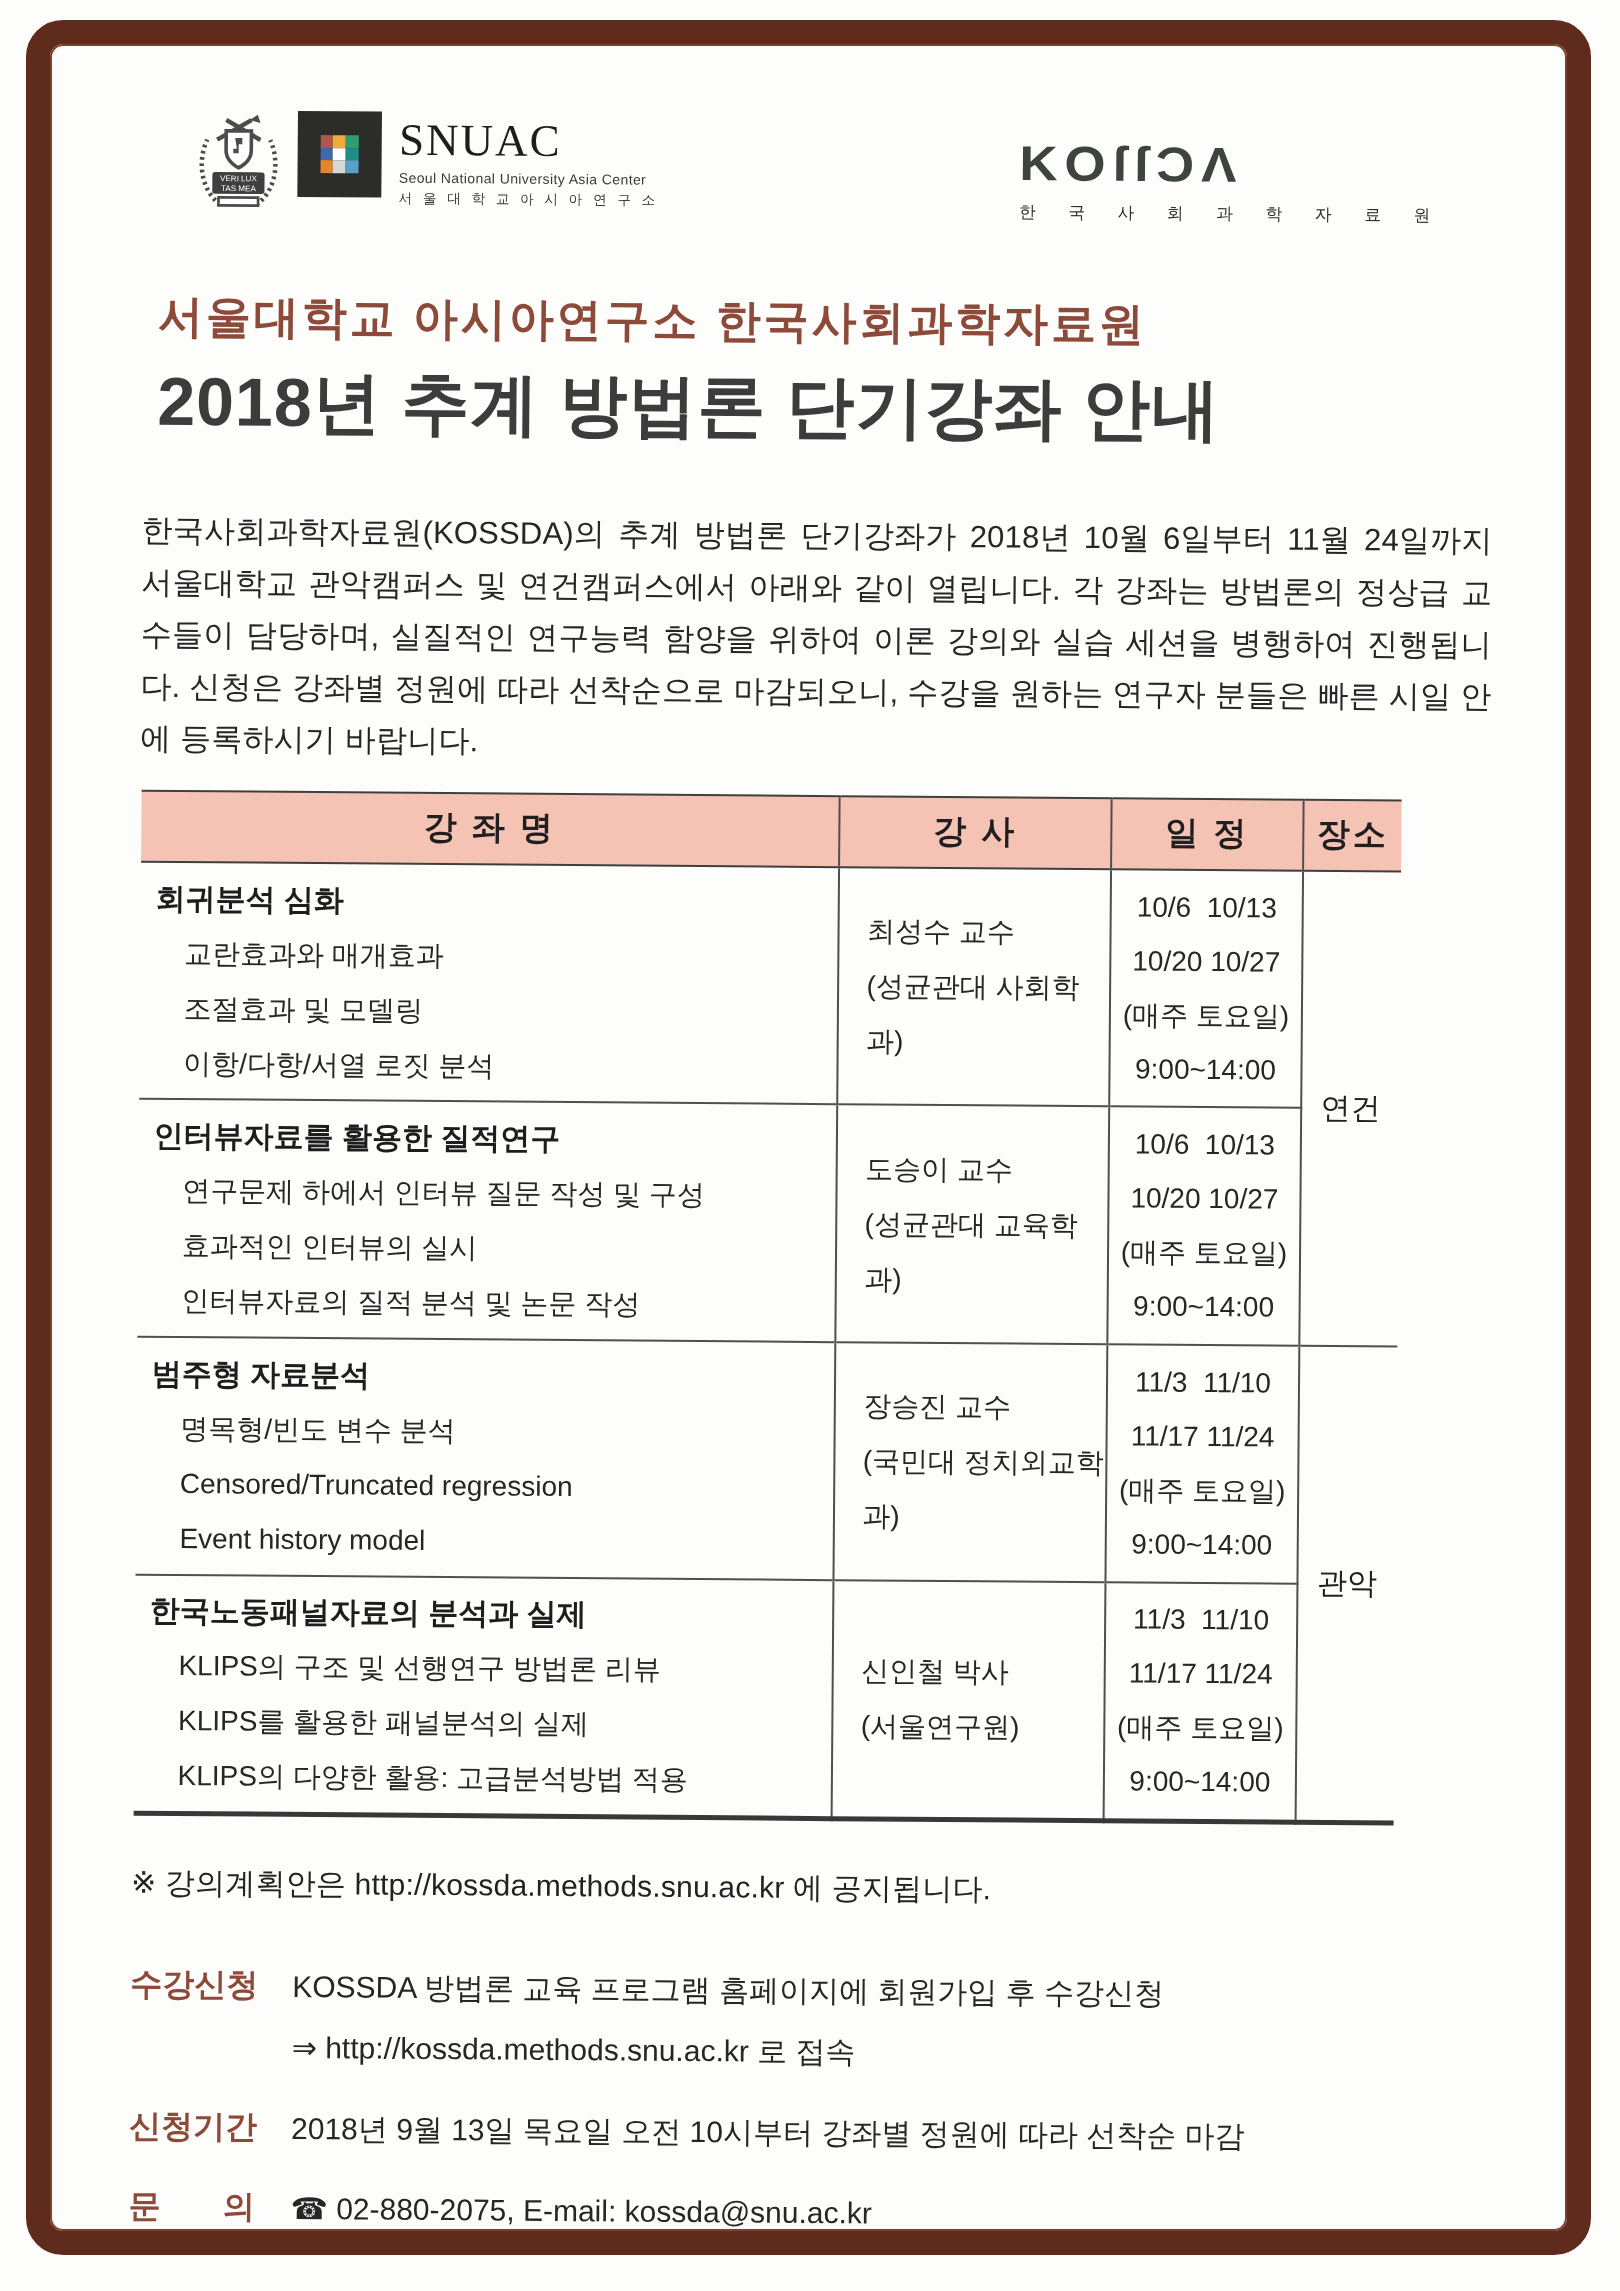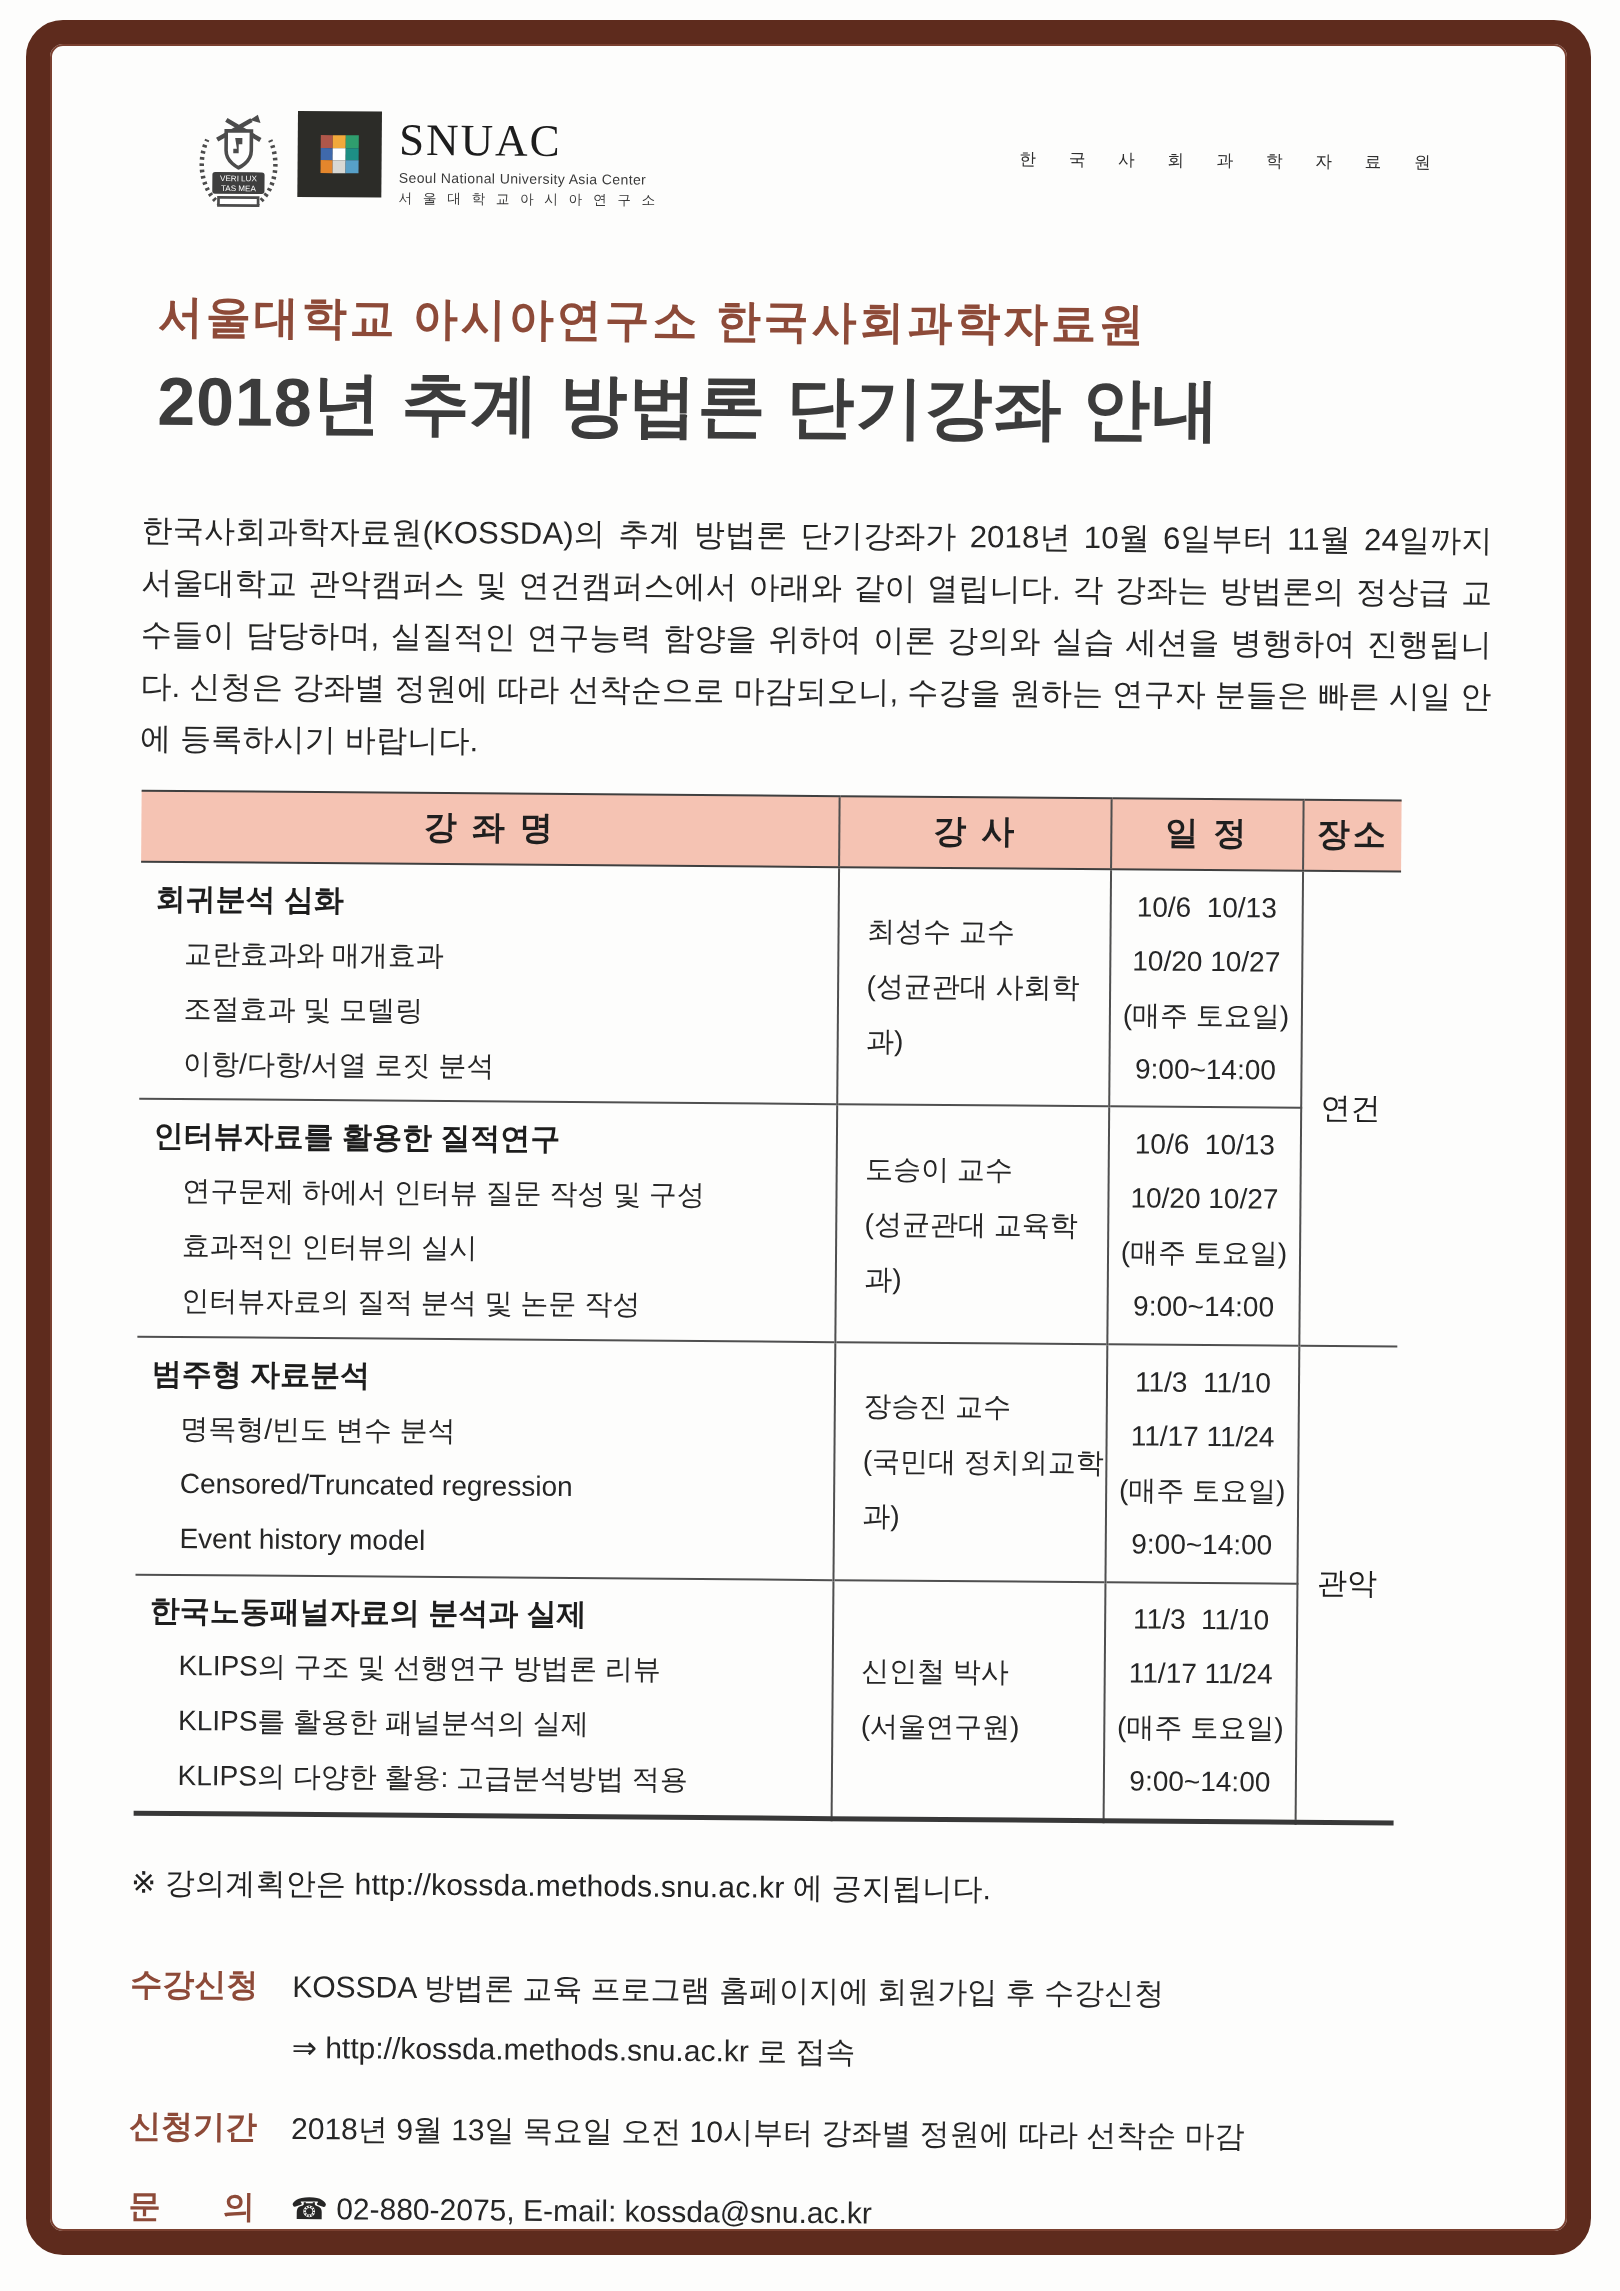--- a/index.html
+++ b/index.html
@@ -103,20 +103,21 @@
         </div>
       </div>
 
       <div class="snuac-block">
         <div class="snuac-word">SNUAC</div>
         <div class="snuac-en">Seoul National University Asia Center</div>
         <div class="snuac-ko">서 울 대 학 교 아 시 아 연 구 소</div>
       </div>
 
       <div class="kossda-block">
+        <div class="kossda-word">KOſſƆΛ</div>
         <div class="kossda-ko">한 국 사 회 과 학 자 료 원</div>
       </div>
     </div>
 
     <div class="title1">서울대학교 아시아연구소 한국사회과학자료원</div>
     <div class="title2">2018년 추계 방법론 단기강좌 안내</div>
 
     <div class="intro">한국사회과학자료원(KOSSDA)의 추계 방법론 단기강좌가 2018년 10월 6일부터 11월 24일까지 서울대학교 관악캠퍼스 및 연건캠퍼스에서 아래와 같이 열립니다. 각 강좌는 방법론의 정상급 교수들이 담당하며, 실질적인 연구능력 함양을 위하여 이론 강의와 실습 세션을 병행하여 진행됩니다. 신청은 강좌별 정원에 따라 선착순으로 마감되오니, 수강을 원하는 연구자 분들은 빠른 시일 안에 등록하시기 바랍니다.</div>
 
     <table class="courses">

